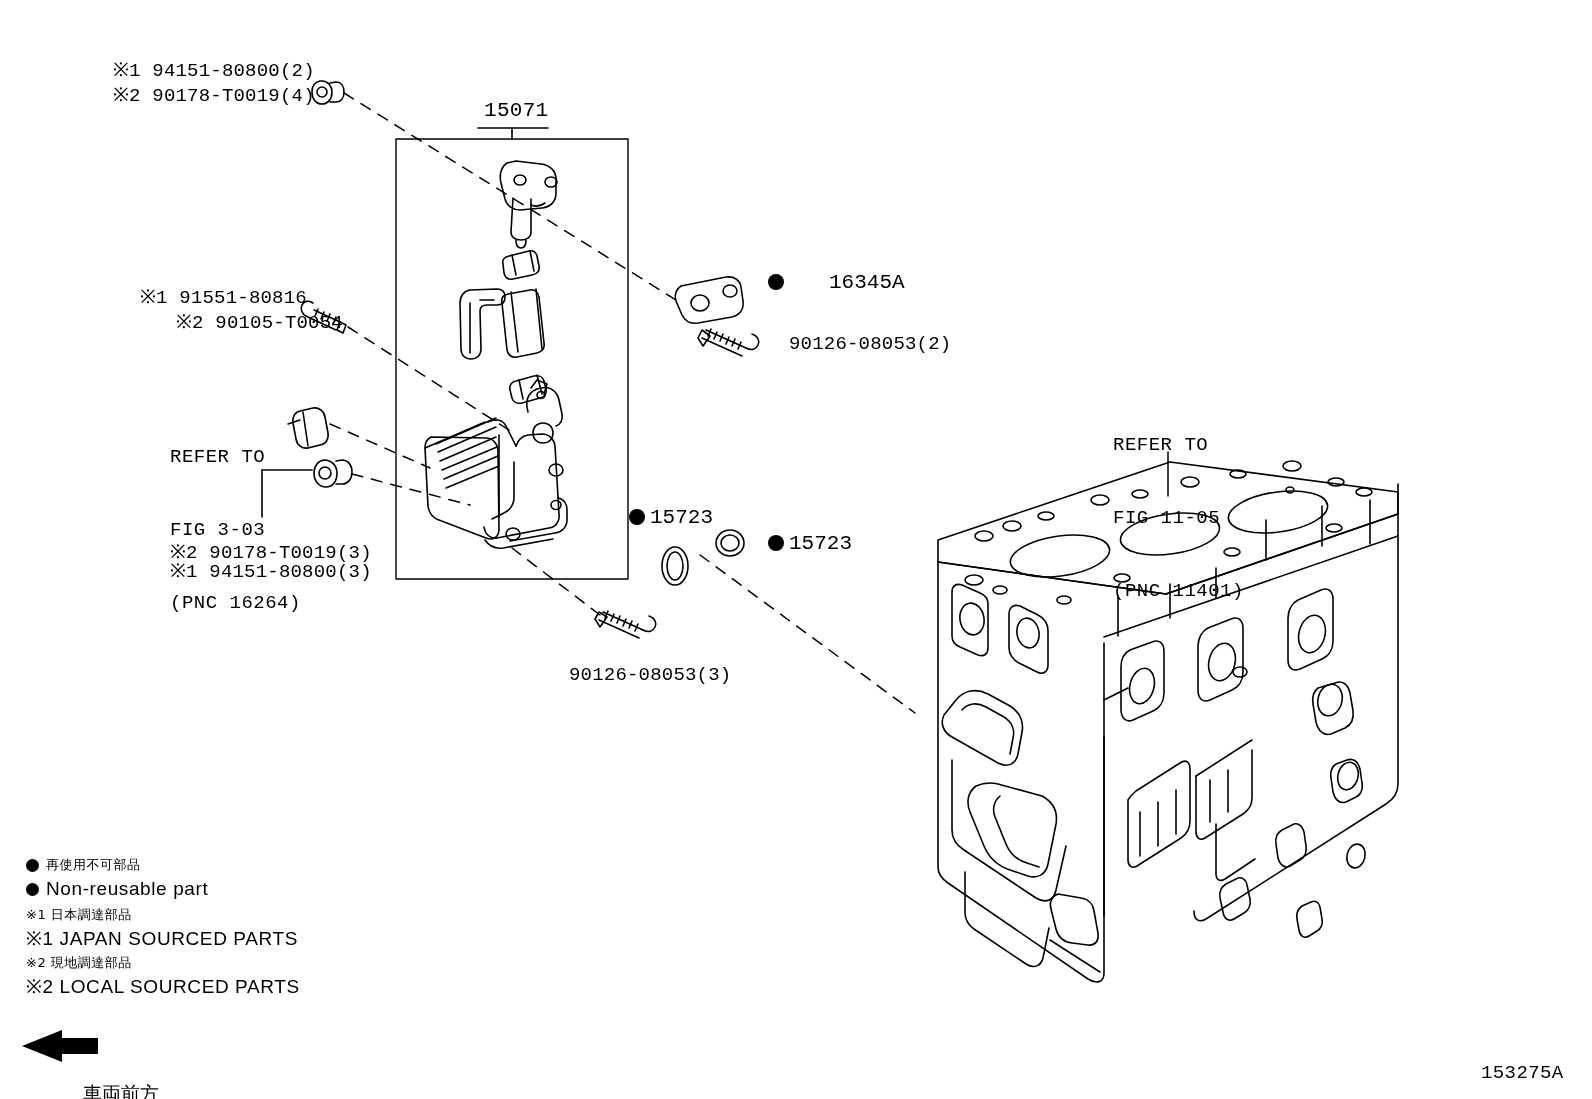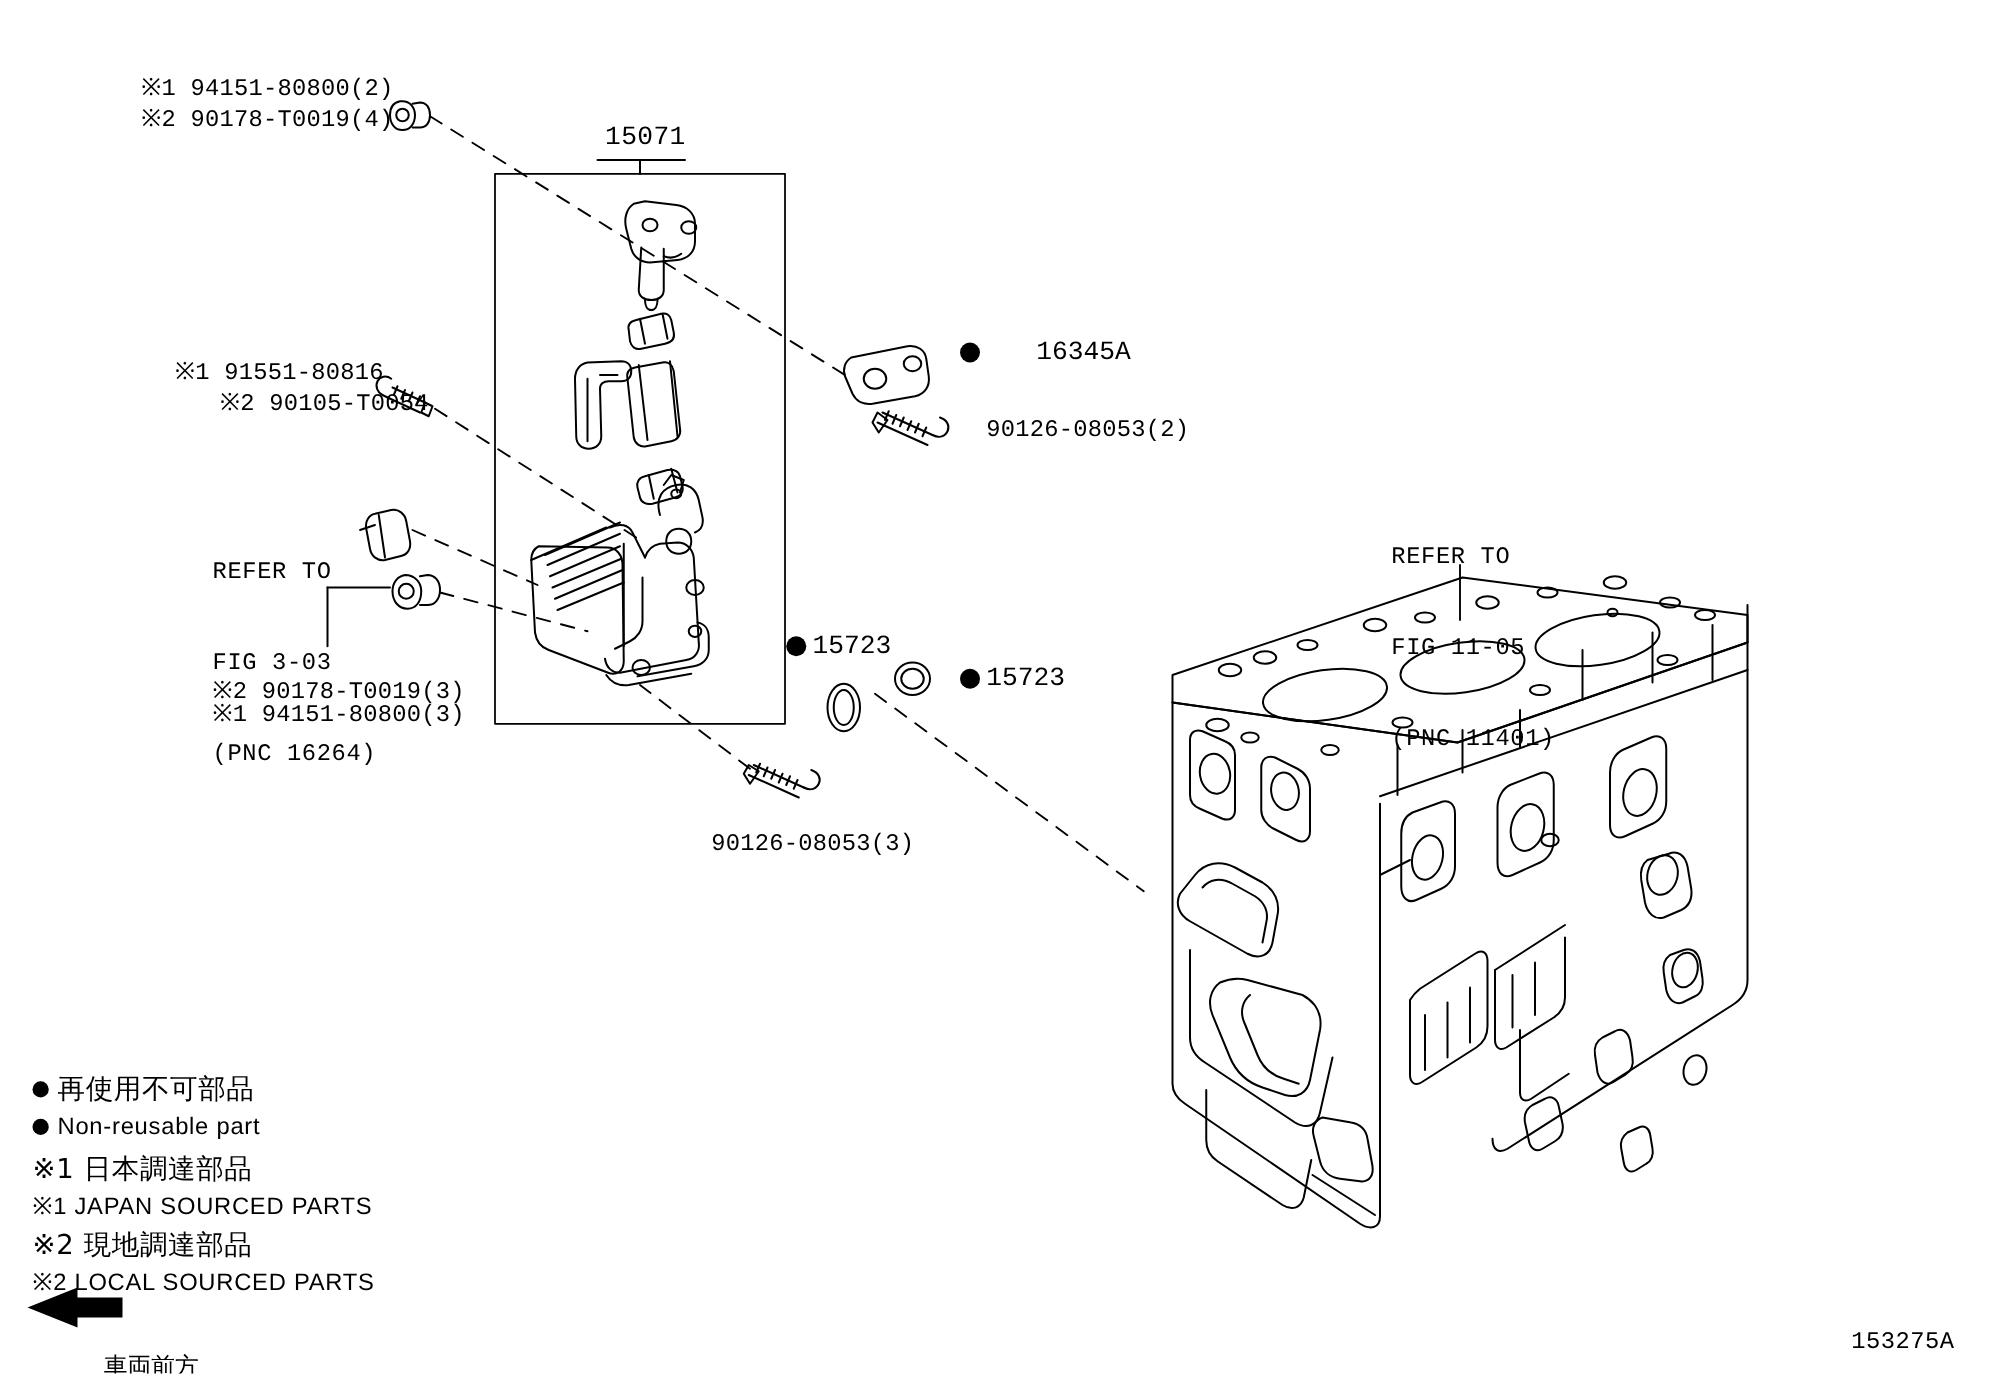--- a/index.html
+++ b/index.html
@@ -47,21 +47,21 @@
     letter-spacing: 0.5px;
     line-height: 1.28;
   }
   .legend {
     font-size: 19px;
     font-family: "Liberation Sans", sans-serif;
     letter-spacing: 0.6px;
     line-height: 1.5;
   }
   .legend-jp {
-    font-size: 22px;
+    font-size: 13px;
     font-family: "DejaVu Sans", sans-serif;
     letter-spacing: 0.5px;
     line-height: 1.5;
   }
   .dot {
     display: inline-block;
     width: 13px;
     height: 13px;
     border-radius: 50%;
     background: #000;

